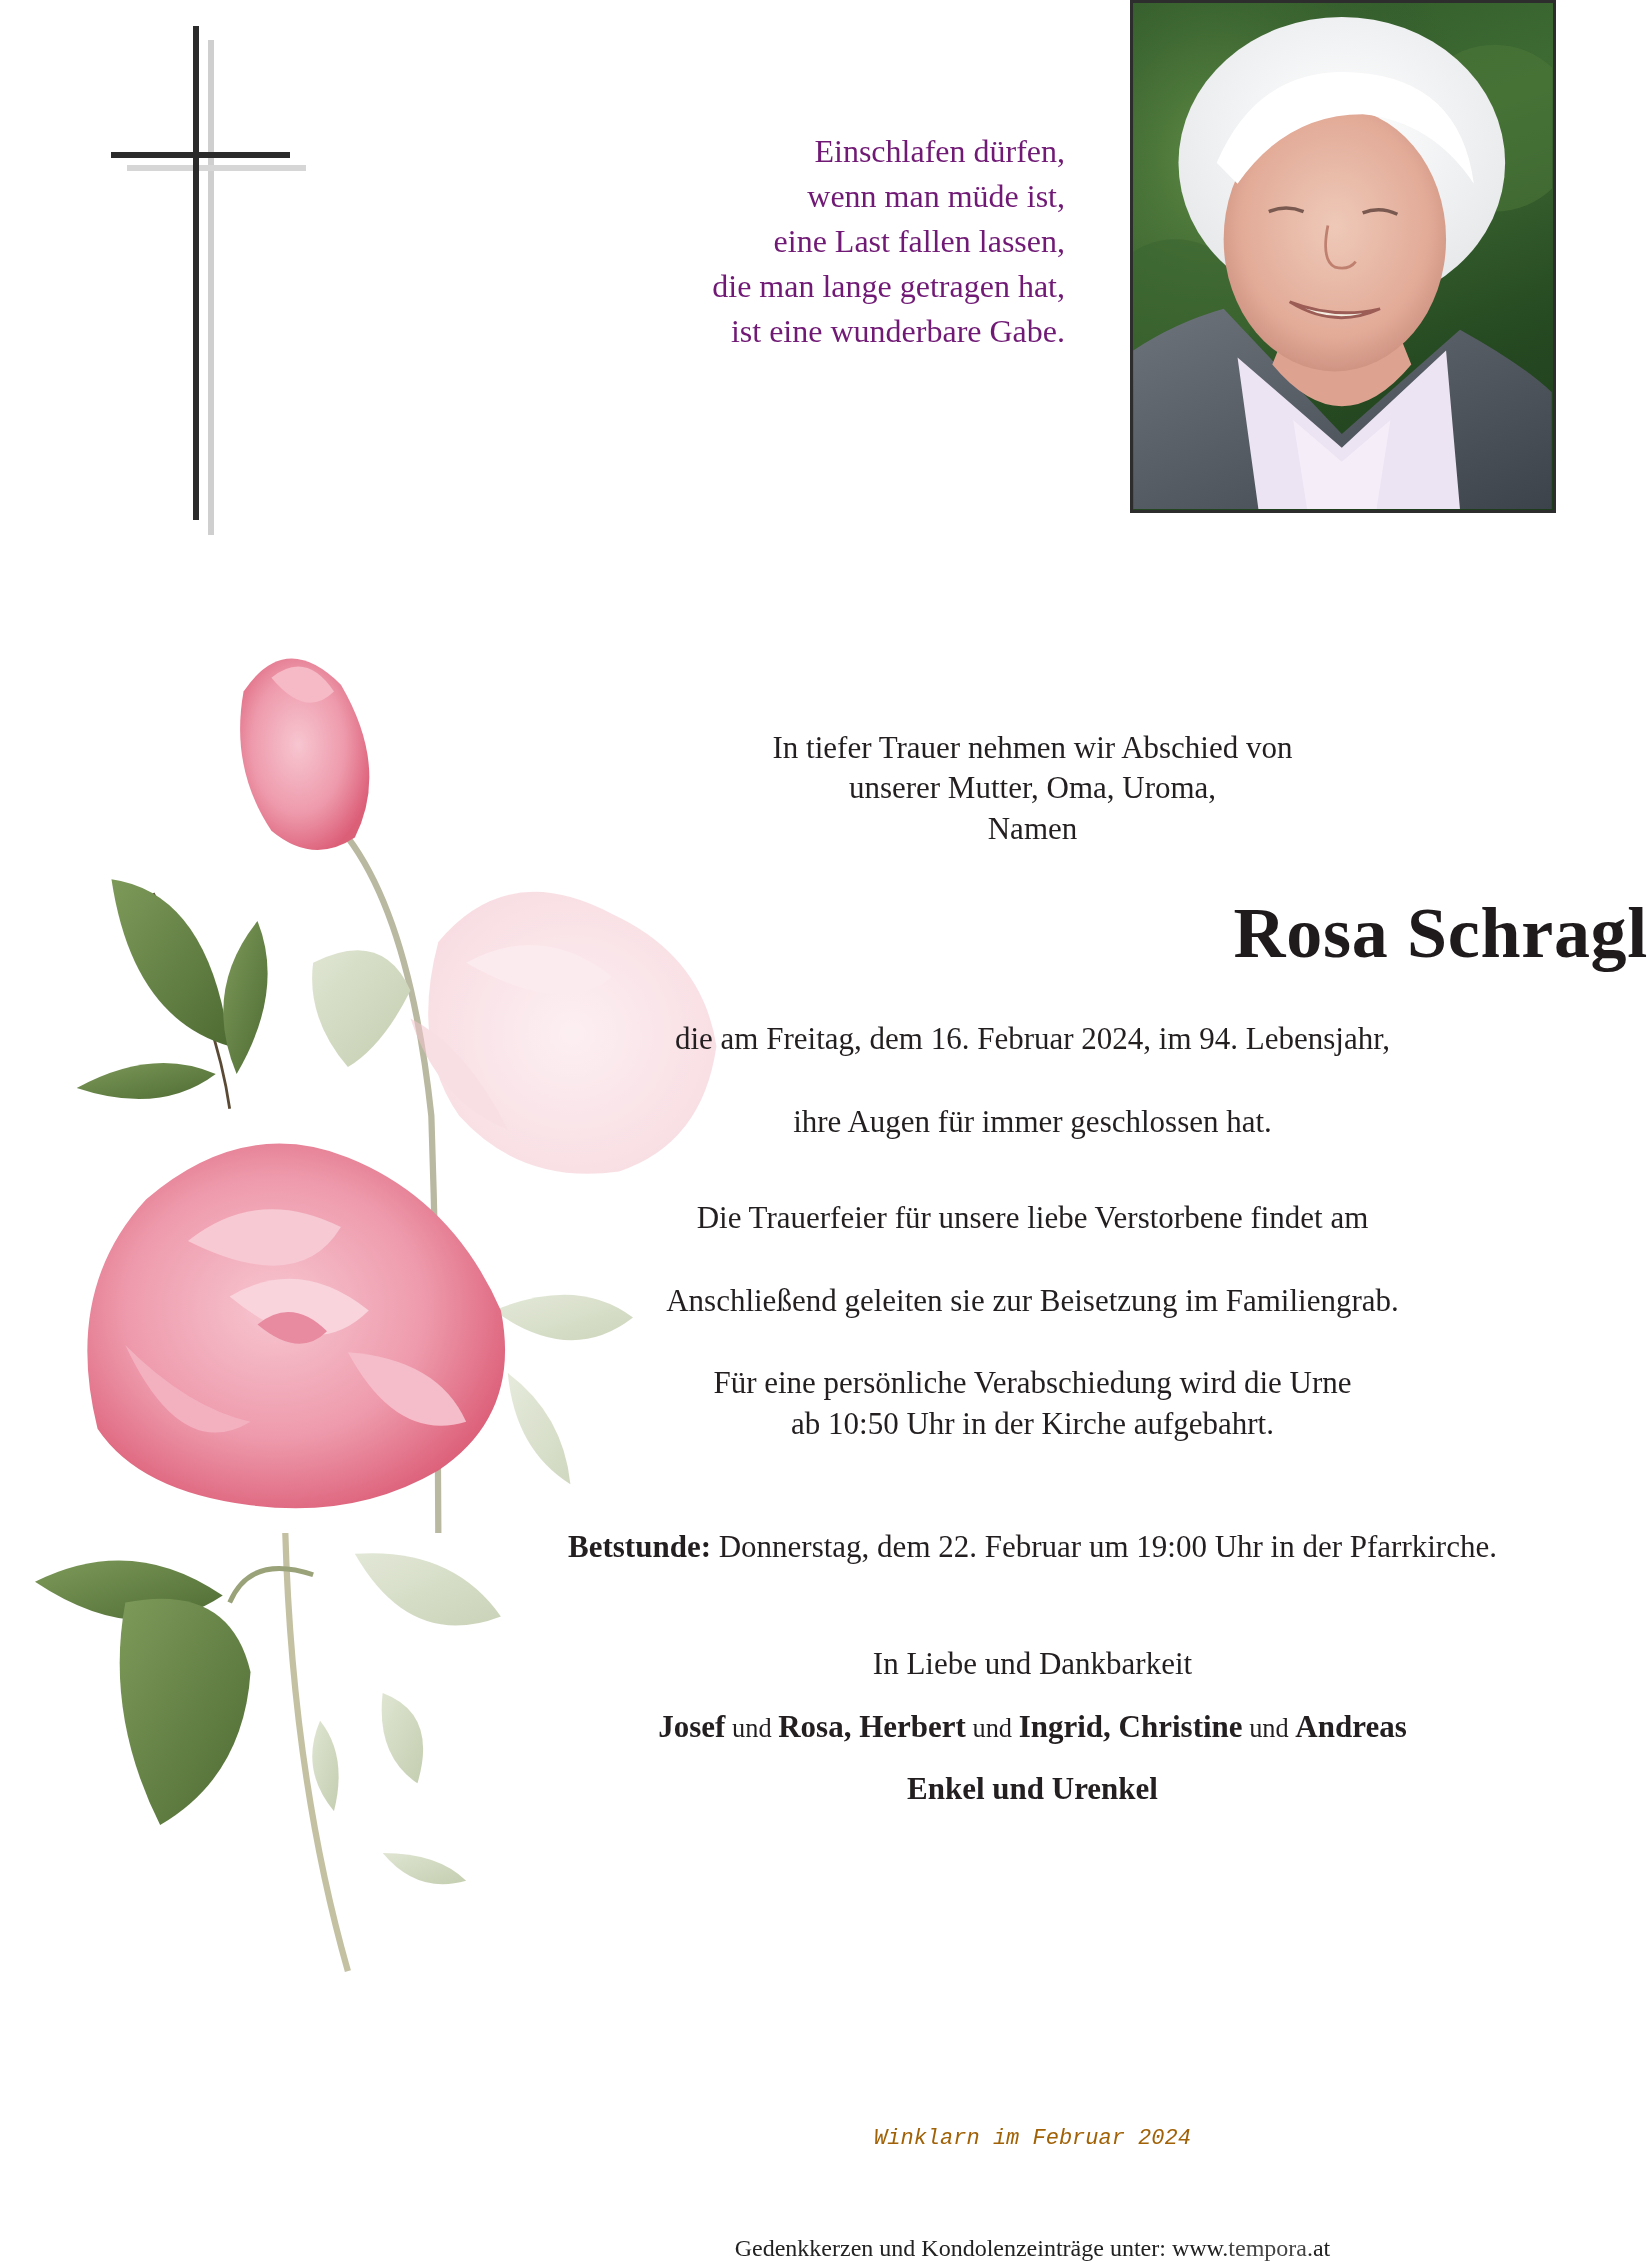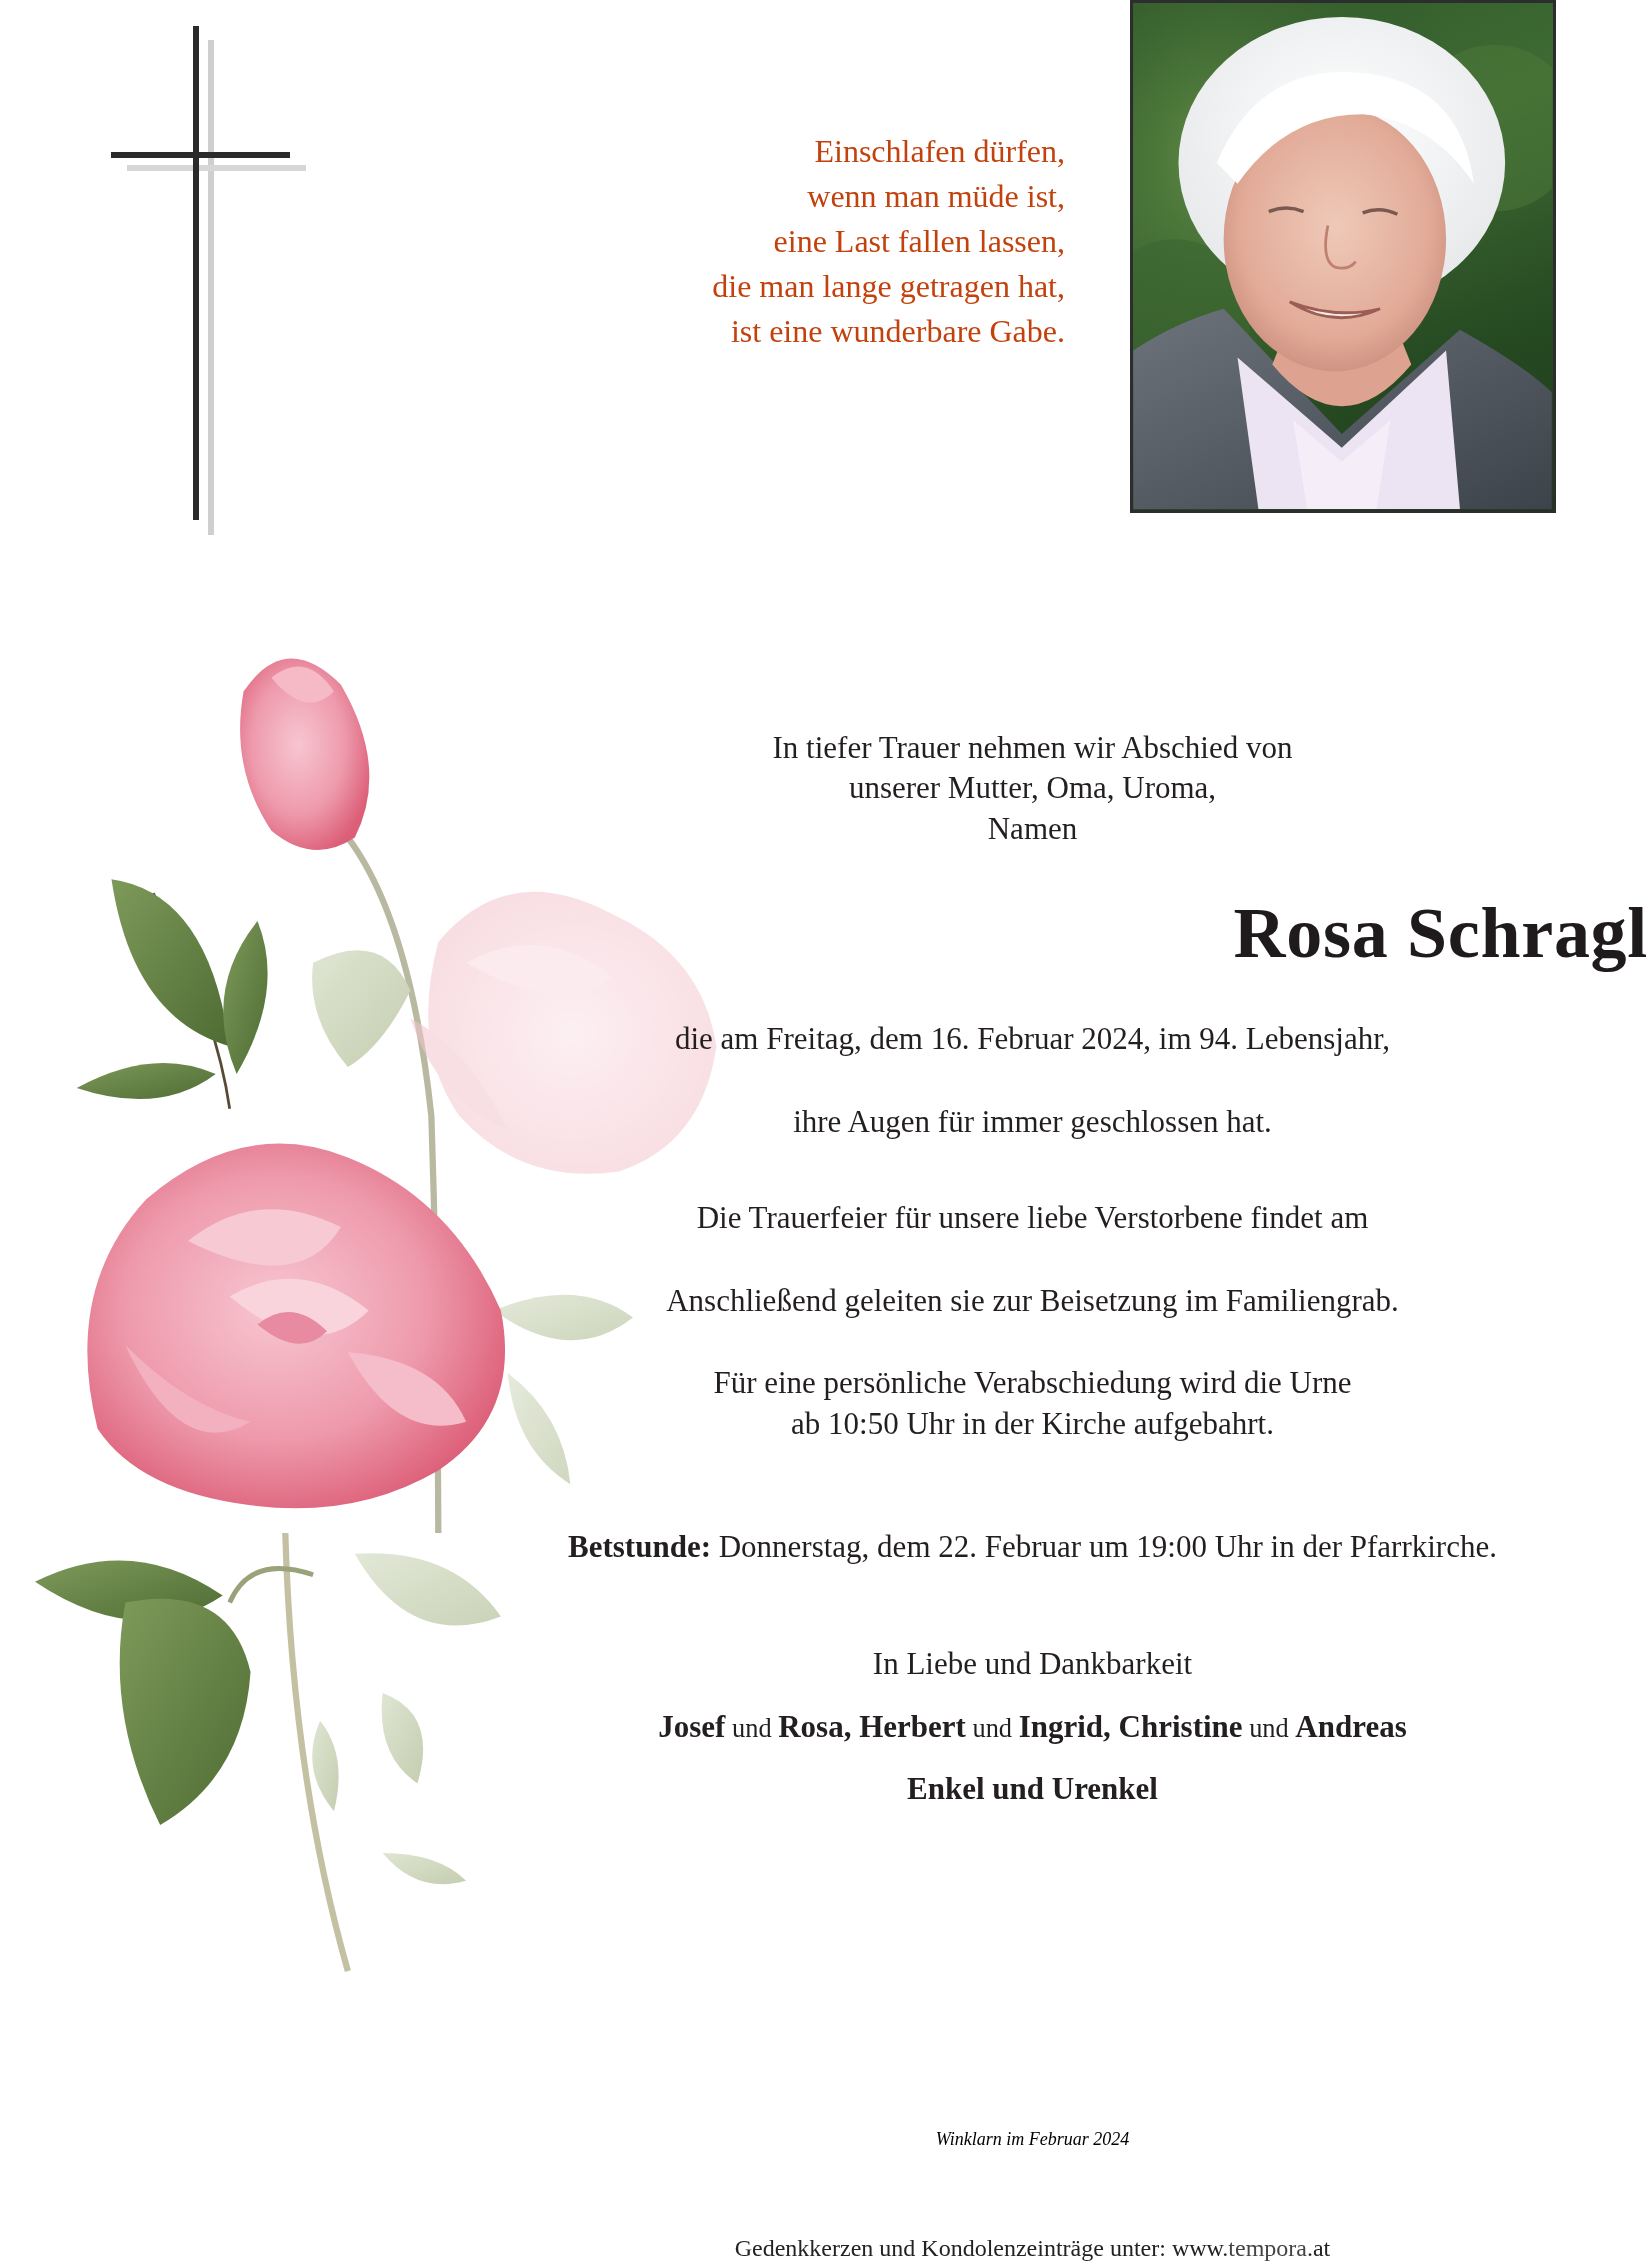--- a/index.html
+++ b/index.html
@@ -5,37 +5,37 @@
   html, body { margin:0; padding:0; background:#ffffff; }
   body { width:1648px; height:2261px; position:relative; overflow:hidden;
          font-family:"Liberation Serif", "DejaVu Serif", serif; color:#231f20; }
   
   .cross-v { position:absolute; left:193px; top:26px; width:5.6px; height:494px; background:#2b2b2b; }
   .cross-h { position:absolute; left:111px; top:152px; width:179px; height:5.6px; background:#2b2b2b; }
   .cross-v-sh { position:absolute; left:208px; top:40px; width:5.6px; height:495px; background:#cfcfcf; }
   .cross-h-sh { position:absolute; left:127px; top:165px; width:179px; height:5.6px; background:#d6d6d6; }
   
   .quote { position:absolute; right:583px; top:129px; text-align:right;
-           font-size:32px; line-height:45px; color:#c2410c; }
+           font-size:32px; line-height:45px; color:#701a75; }
   .quote div { white-space:nowrap; }
   
   .photo { position:absolute; left:1130px; top:0; width:426px; height:513px;
            border:3.5px solid #2d2d2d; box-sizing:border-box; overflow:hidden;
            background:linear-gradient(160deg,#2f5a2a 0%,#3f6b33 35%,#264a22 70%,#1e3b1c 100%); }
   .photo svg { display:block; }
   
   .roses { position:absolute; left:21px; top:629px; width:772px; height:1356px; }
   
   .main { position:absolute; left:417px; width:1231px; text-align:center; }
   .line { position:absolute; left:0; right:0; text-align:center; white-space:nowrap;
           font-size:31px; line-height:40px; color:#231f20; }
   .name { font-size:72px; line-height:83px; font-weight:bold; color:#1f1a1c; letter-spacing:0.7px;text-align:right; }
   .b { font-weight:bold; }
   .und { font-weight:normal; font-size:26.4px; }
-  .place { font-style:italic; font-size:18px; color:#000000; }
+  .place { font-style:italic; font-size:22px; color:#a16207;font-family:Liberation Mono, monospace; }
   .footer { font-size:24px; color:#222; }
   .footer .tempora { color:#444; }
 </style>
 </head>
 <body>
 
 <div>
   <div class="cross-v-sh"></div>
   <div class="cross-h-sh"></div>
   <div class="cross-v"></div>

